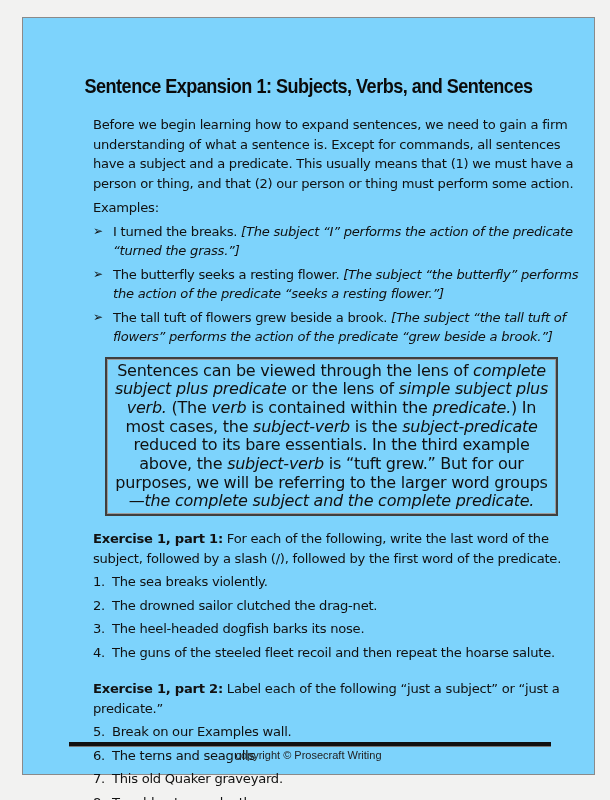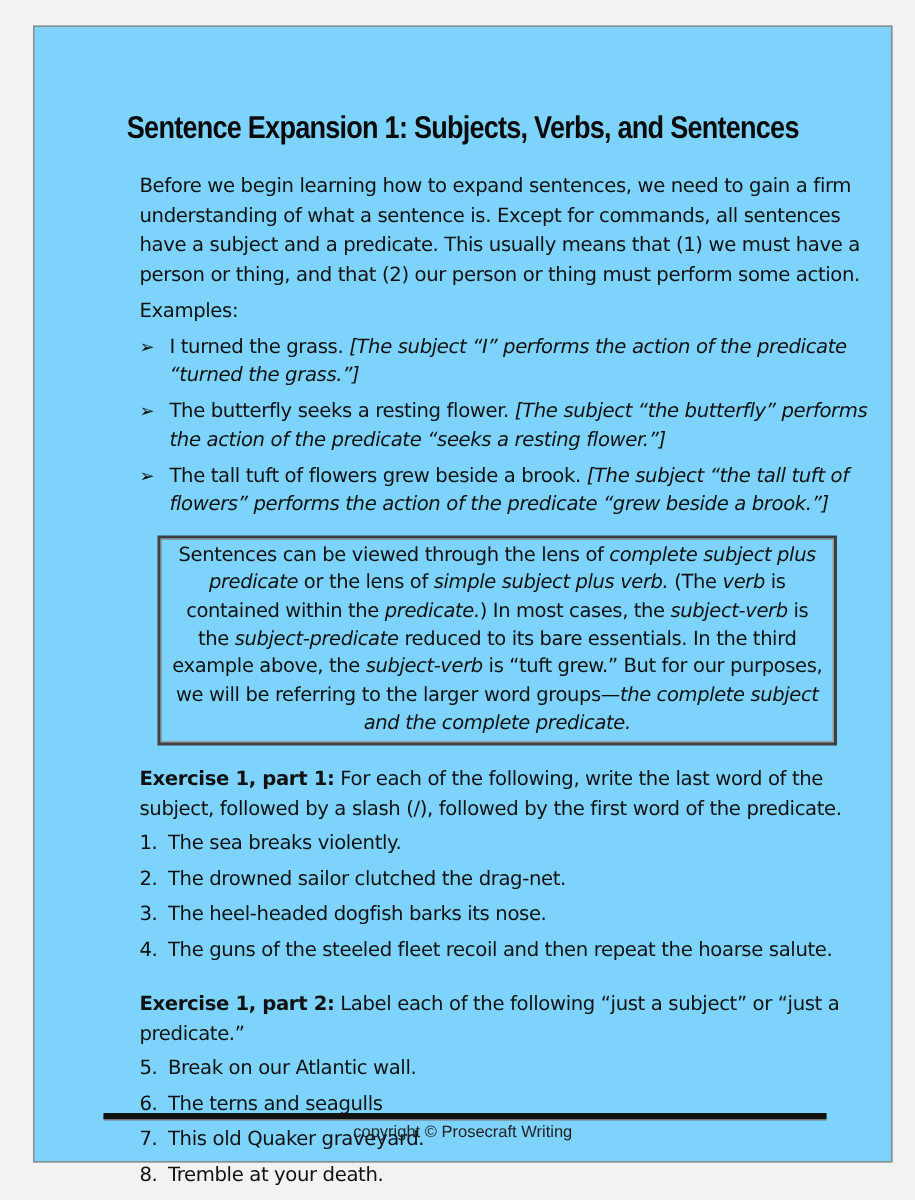--- a/index.html
+++ b/index.html
@@ -69,21 +69,21 @@
     }
     em { font-style: italic; }
     .note-box {
       margin: 10px 0 0 12px;
       width: 453px;
       border: 2px solid #3f3f3f;
       box-shadow: inset 0 0 0 1px #9a9a9a;
       padding: 3px 6px;
       text-align: center;
       box-sizing: border-box;
-      font-size: 13px;
+      font-size: 16px;
       line-height: 18.7px;
     }
     .exercise {
       margin: 13px 0 4px 0;
     }
     .exercise b { font-weight: bold; }
     .items {
       list-style: none;
       margin: 0;
       padding: 0;
@@ -125,21 +125,21 @@
   <h1 class="title">Sentence Expansion 1: Subjects, Verbs, and Sentences</h1>
 
   <div class="content">
     <p class="intro">Before we begin learning how to expand sentences, we need to gain a firm understanding of what a sentence is. Except for commands, all sentences have a subject and a predicate. This usually means that (1) we must have a person or thing, and that (2) our person or thing must perform some action.</p>
 
     <p class="examples-label">Examples:</p>
 
     <ul class="bullets">
       <li class="bullet">
         <span class="bullet-icon">➢</span>
-        <span>I turned the grass. </span>
+        <span>I turned the breaks. </span>
         <em>[The subject “I” performs the action of the predicate “turned the grass.”]</em>
       </li>
       <li class="bullet">
         <span class="bullet-icon">➢</span>
         <span>The butterfly seeks a resting flower. </span>
         <em>[The subject “the butterfly” performs the action of the predicate “seeks a resting flower.”]</em>
       </li>
       <li class="bullet">
         <span class="bullet-icon">➢</span>
         <span>The tall tuft of flowers grew beside a brook. </span>
@@ -172,21 +172,21 @@
         <span>The guns of the steeled fleet recoil and then repeat the hoarse salute.</span>
       </li>
     </ol>
 
     <p class="exercise">
       <b>Exercise 1, part 2:</b><span> Label each of the following “just a subject” or “just a predicate.”</span>
     </p>
     <ol class="items">
       <li class="item">
         <span class="item-num">5.</span>
-        <span>Break on our Atlantic wall.</span>
+        <span>Break on our Examples wall.</span>
       </li>
       <li class="item">
         <span class="item-num">6.</span>
         <span>The terns and seagulls</span>
       </li>
       <li class="item">
         <span class="item-num">7.</span>
         <span>This old Quaker graveyard.</span>
       </li>
       <li class="item">

